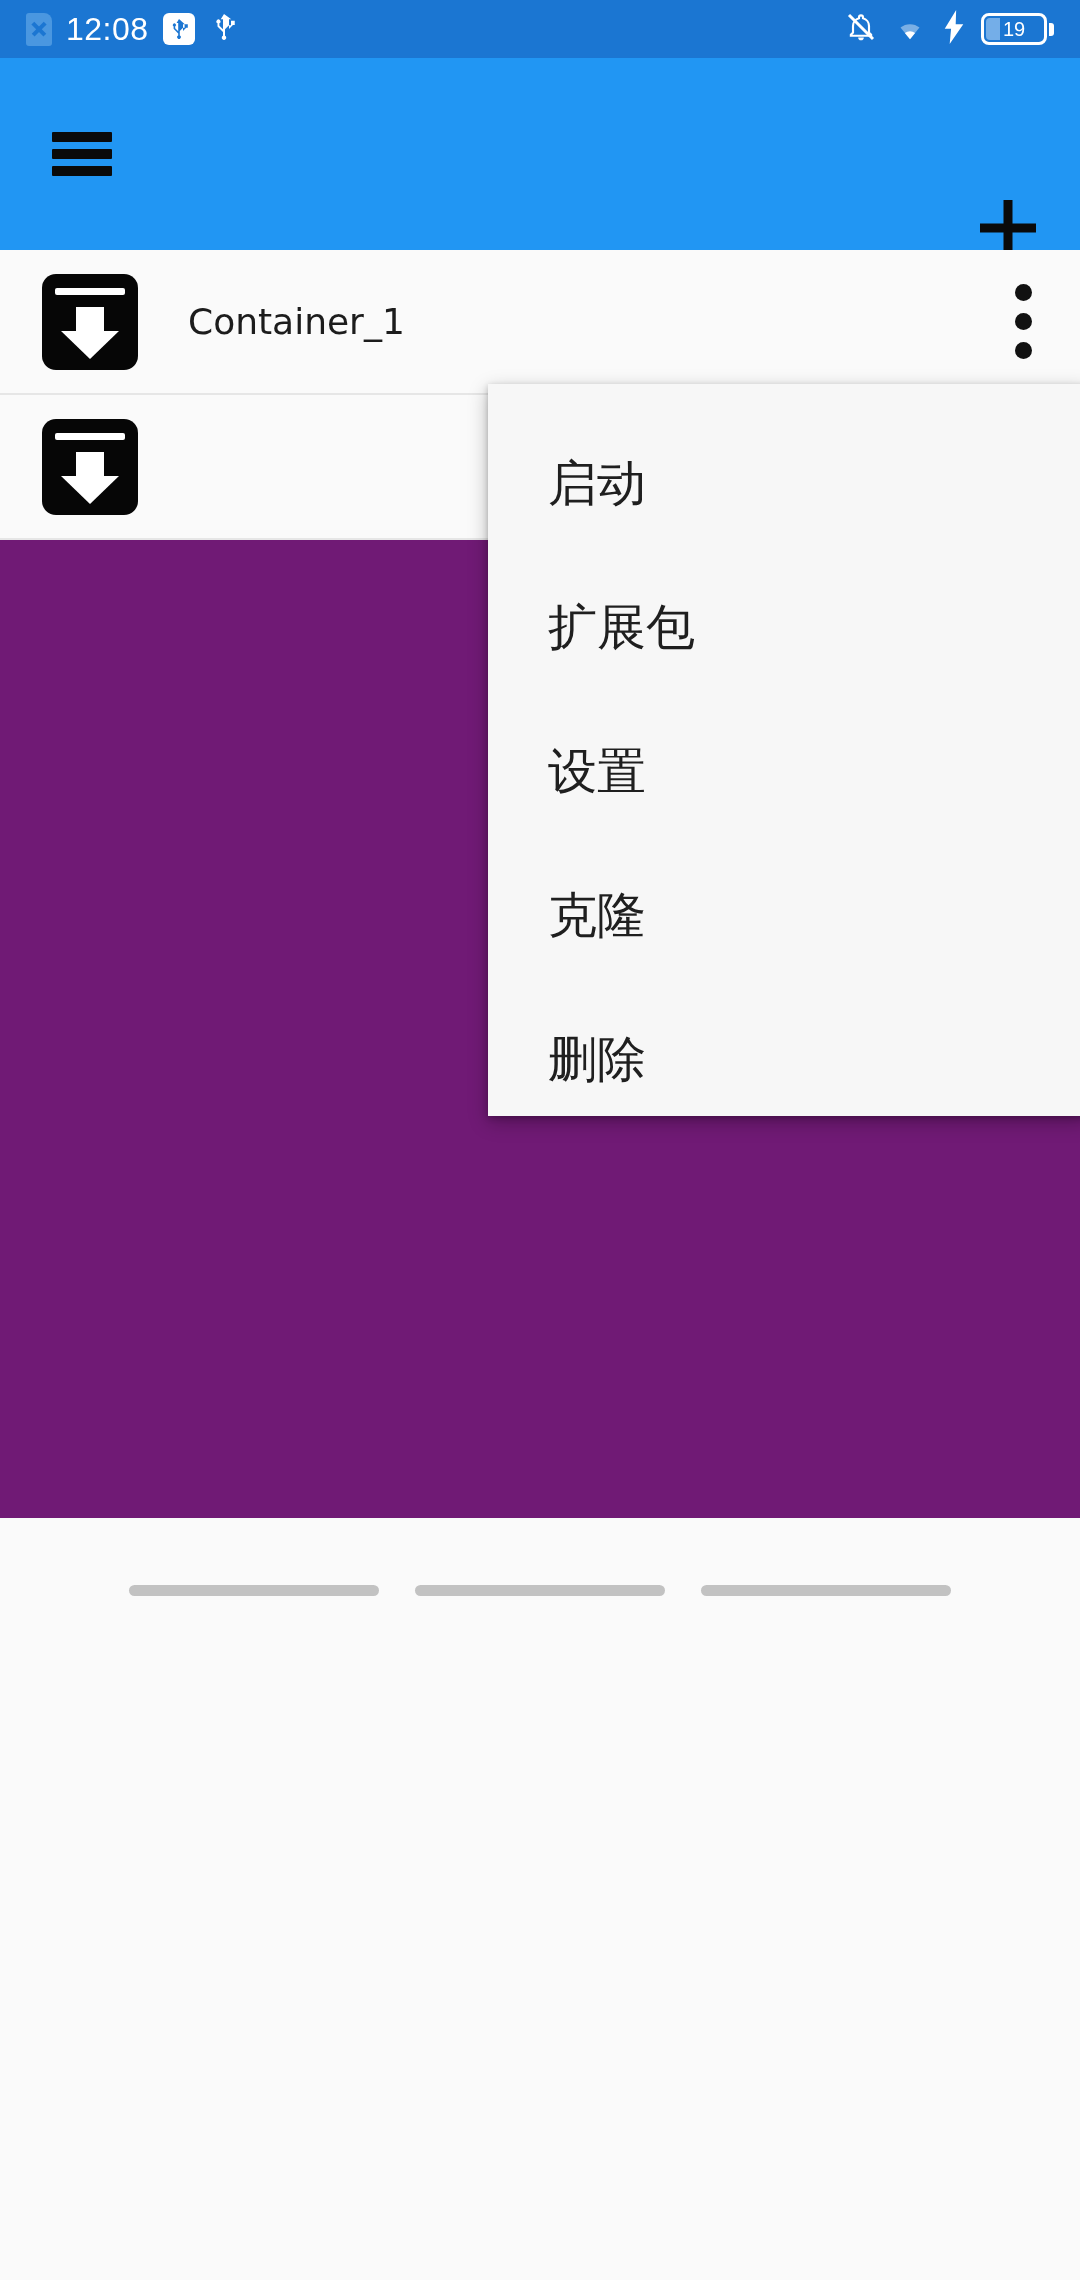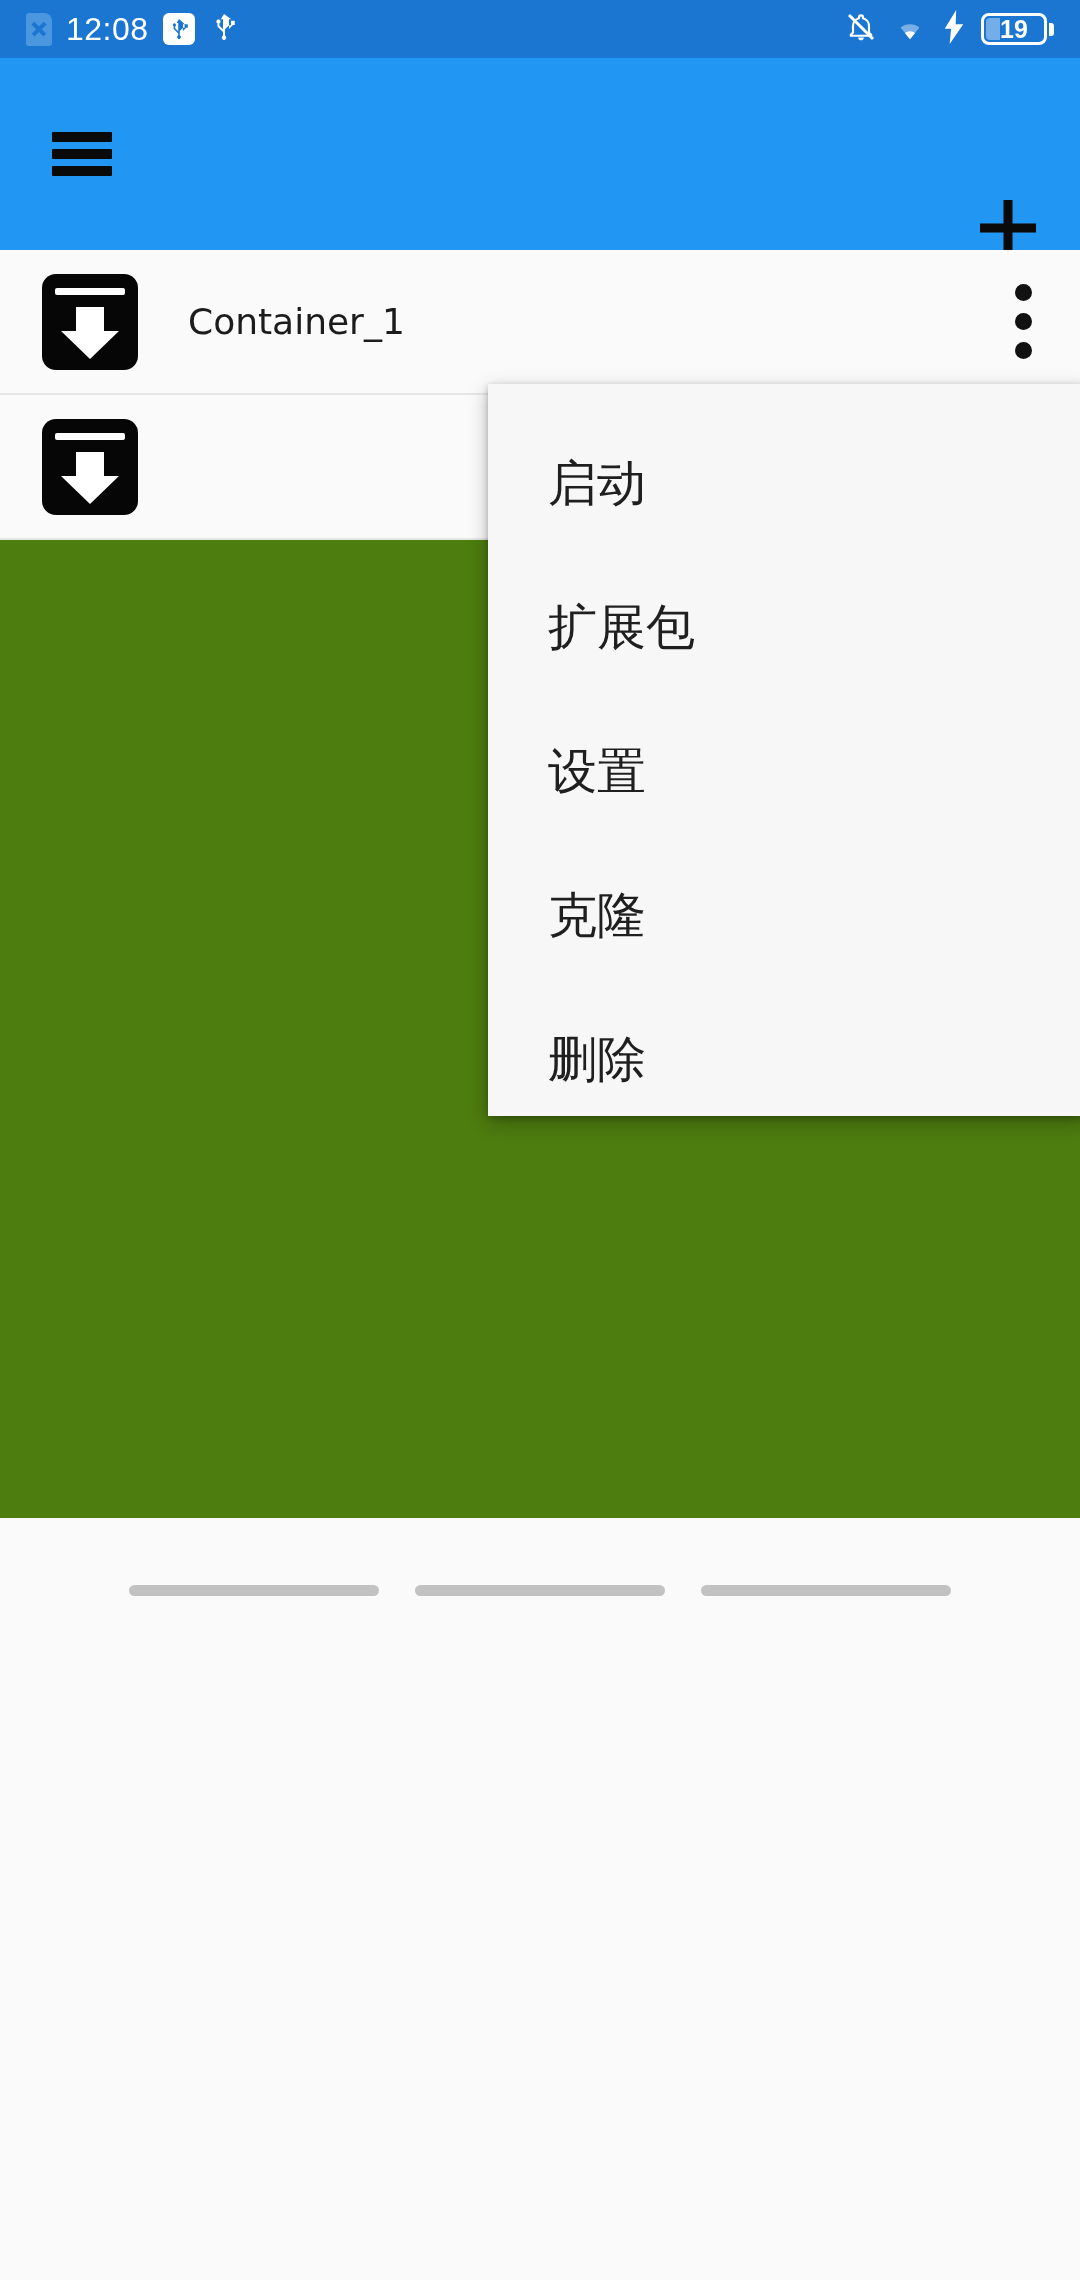--- a/index.html
+++ b/index.html
@@ -5,21 +5,21 @@
   * { margin:0; padding:0; box-sizing:border-box; }
   html, body {
     width:1080px; height:2280px;
     font-family:"Liberation Sans","DejaVu Sans",sans-serif;
     background:#fafafa;
     overflow:hidden;
   }
   #screen {
     position:relative;
     width:1080px; height:1608px;
-    background:#4d7c0f;
+    background:#701a75;
   }
 
   
   #status-bar {
     position:absolute; left:0; top:0;
     width:1080px; height:58px;
     background:#1b76d2;
     display:flex; align-items:center;
     padding:0 26px;
   }
@@ -52,21 +52,21 @@
     width:66px; height:32px;
     border:3px solid #ffffff; border-radius:8px;
     position:relative; display:flex; align-items:center; justify-content:center;
   }
   .battery-fill {
     position:absolute; left:2px; top:2px; bottom:2px;
     width:14px; background:#74aee8; border-radius:4px 0 0 4px;
   }
   .battery-num {
     position:relative; z-index:2;
-    color:#ffffff; font-size:25px; font-weight:bold; line-height:1;
+    color:#ffffff; font-size:20px; font-weight:normal; line-height:1;
   }
   .battery-cap {
     width:5px; height:13px; background:#ffffff;
     border-radius:0 3px 3px 0; margin-left:2px;
   }
 
   
   #app-bar {
     position:absolute; left:0; top:58px;
     width:1080px; height:192px;

